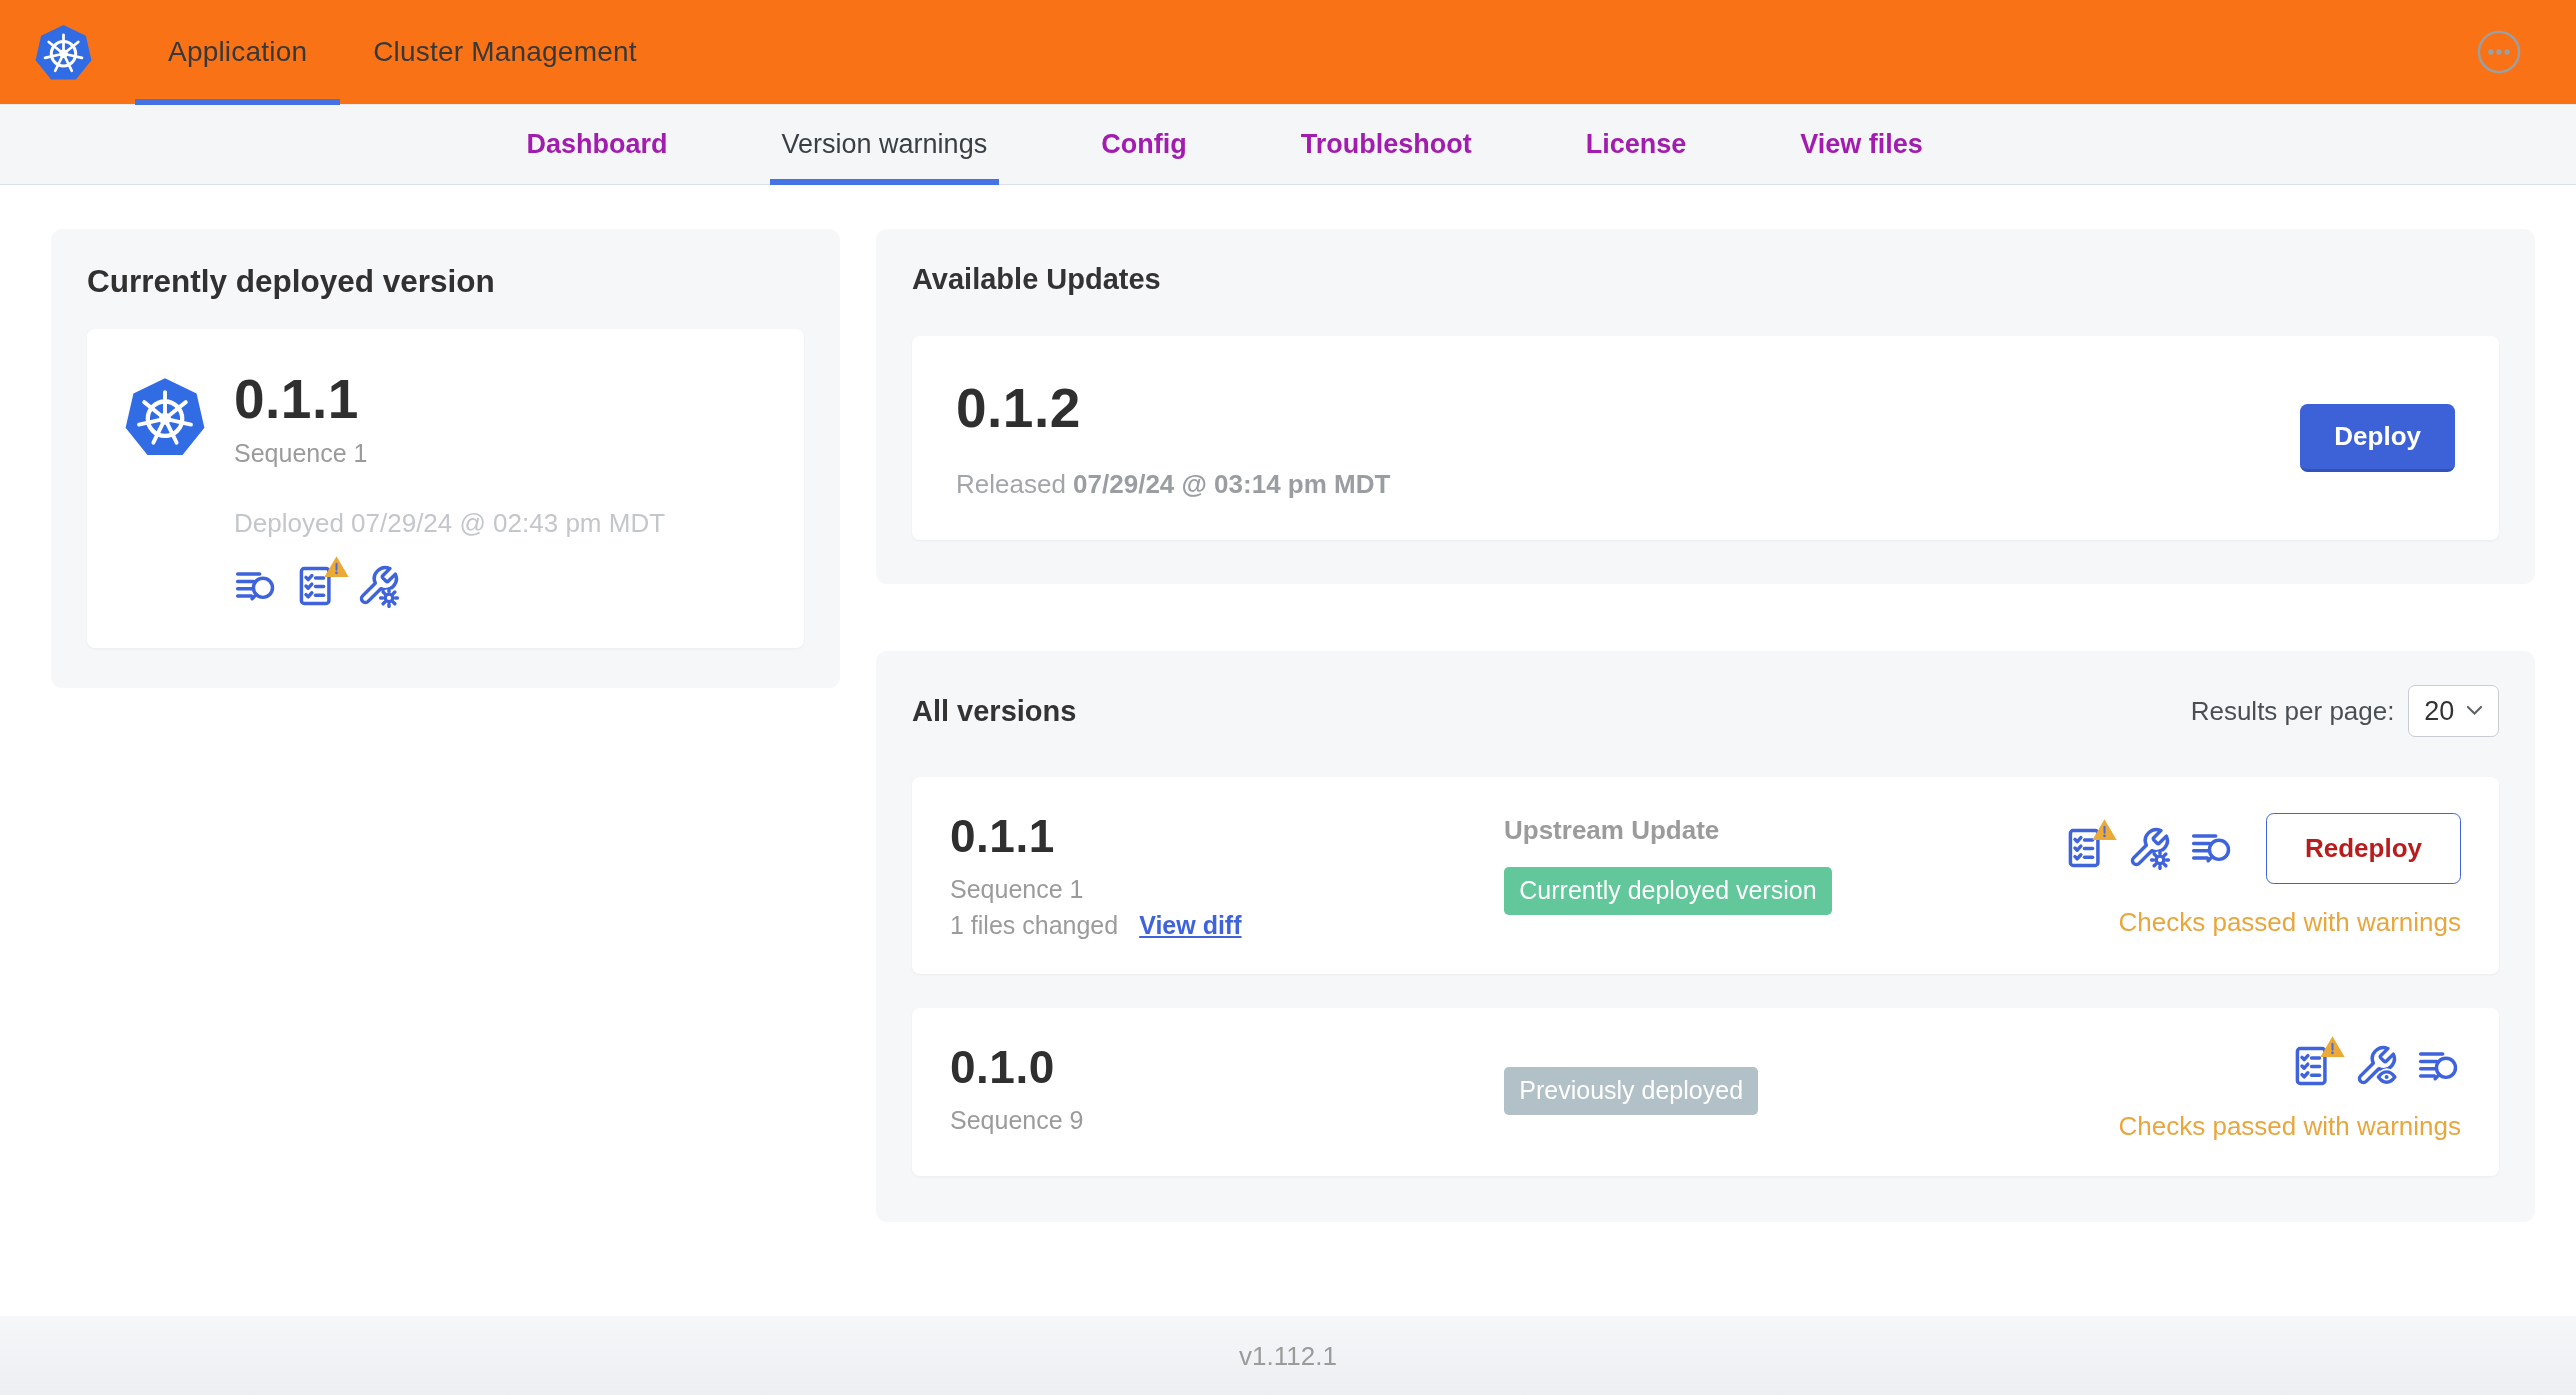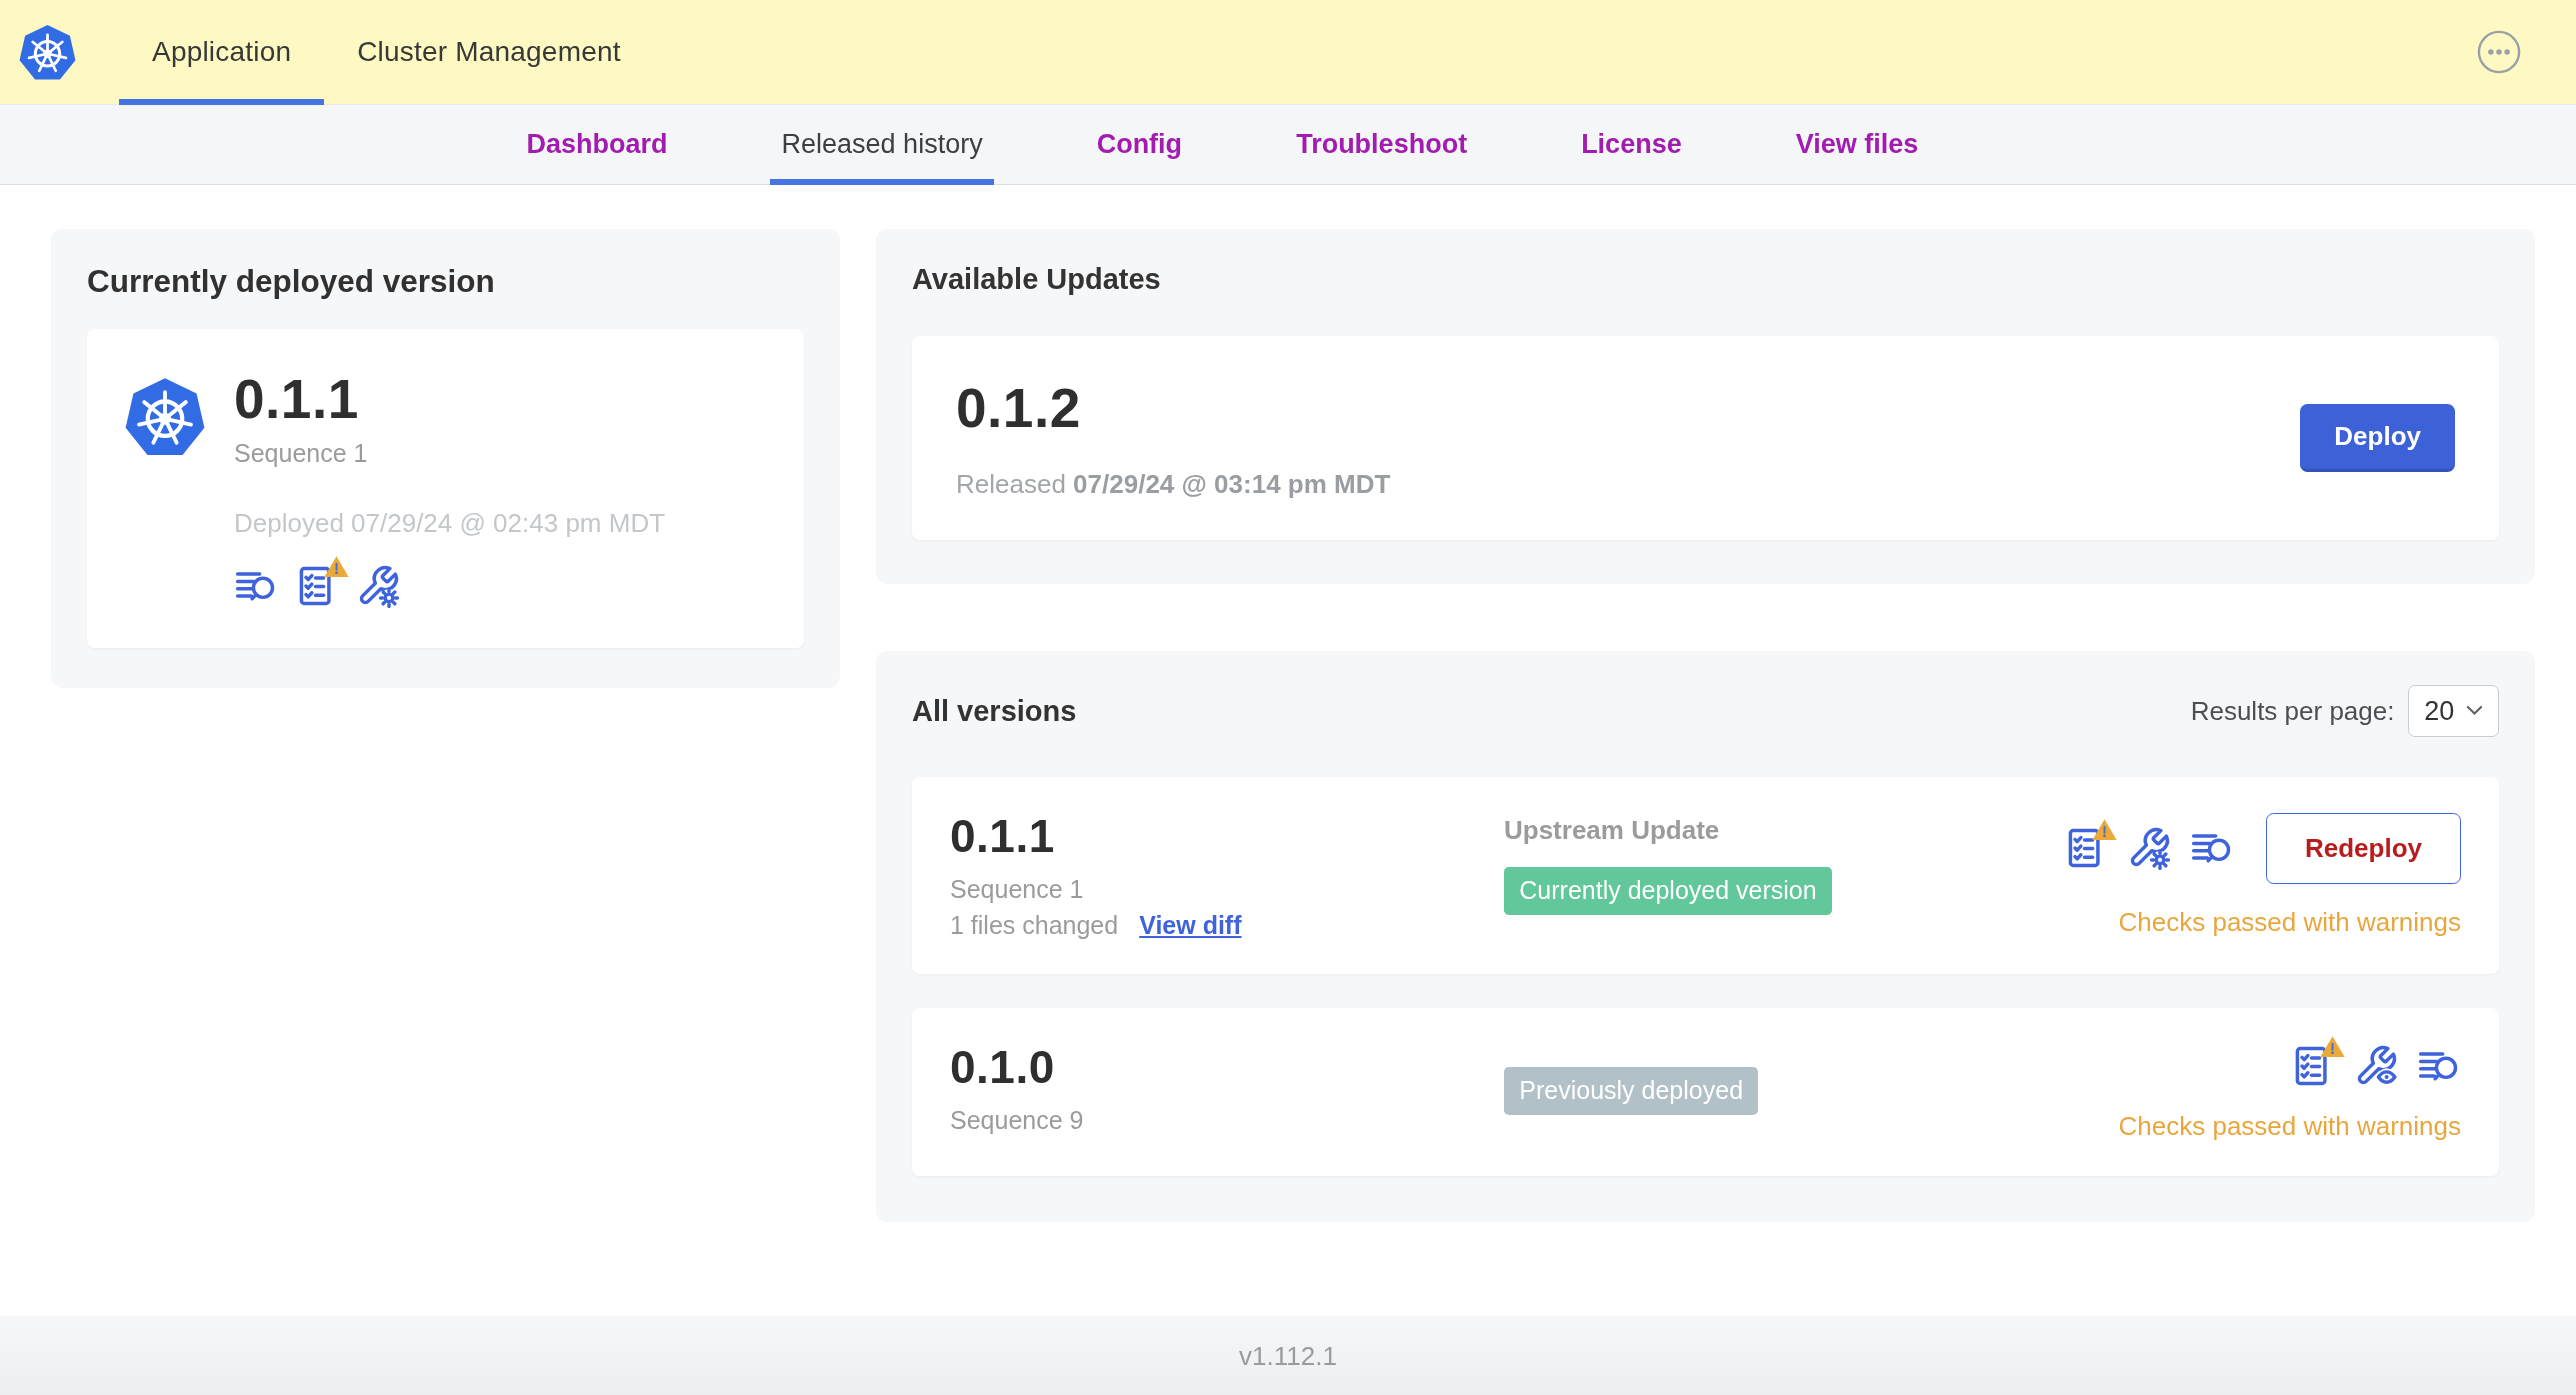--- a/index.html
+++ b/index.html
@@ -5,23 +5,23 @@
   * { margin:0; padding:0; box-sizing:border-box; }
   html,body { width:2576px; height:1396px; }
   body {
     font-family:"Liberation Sans", sans-serif;
     background:#ffffff; color:#323232;
     display:flex; flex-direction:column; overflow:hidden;
   }
 
   
   .header {
-    height:105px; flex:0 0 105px; background:#fef9c3;
+    height:105px; flex:0 0 105px; background:#f97316;
     border-bottom:1px solid #e7e9eb;
-    display:flex; align-items:center; padding:0 55px 0 17px;
+    display:flex; align-items:center; padding:0 55px 0 33px;
   }
   .logo { width:61px; height:61px; display:block; }
   .header-tabs { display:flex; height:100%; margin-left:41px; }
   .header-tab {
     display:flex; align-items:center; padding:0 33px; font-size:28px;
     color:#383838; cursor:pointer; position:relative; letter-spacing:0.2px;
   }
   .header-tab.active::after {
     content:""; position:absolute; left:0; right:0; bottom:-1px; height:5.7px;
     background:#4473e4;
@@ -154,21 +154,21 @@
       <circle cx="23" cy="23" r="21" fill="none" stroke="#9aa0a6" stroke-width="2.5"></circle>
       <circle cx="14.5" cy="23" r="2.9" fill="#9aa0a6"></circle>
       <circle cx="23" cy="23" r="2.9" fill="#9aa0a6"></circle>
       <circle cx="31.5" cy="23" r="2.9" fill="#9aa0a6"></circle>
     </svg>
   </button>
 </div>
 
 <div class="subnav">
   <div class="subnav-tab">Dashboard</div>
-  <div class="subnav-tab active">Released history</div>
+  <div class="subnav-tab active">Version warnings</div>
   <div class="subnav-tab">Config</div>
   <div class="subnav-tab">Troubleshoot</div>
   <div class="subnav-tab">License</div>
   <div class="subnav-tab">View files</div>
 </div>
 
 <div class="main">
 
   <div class="gray-card current-card">
     <div class="card-title-lg">Currently deployed version</div>

